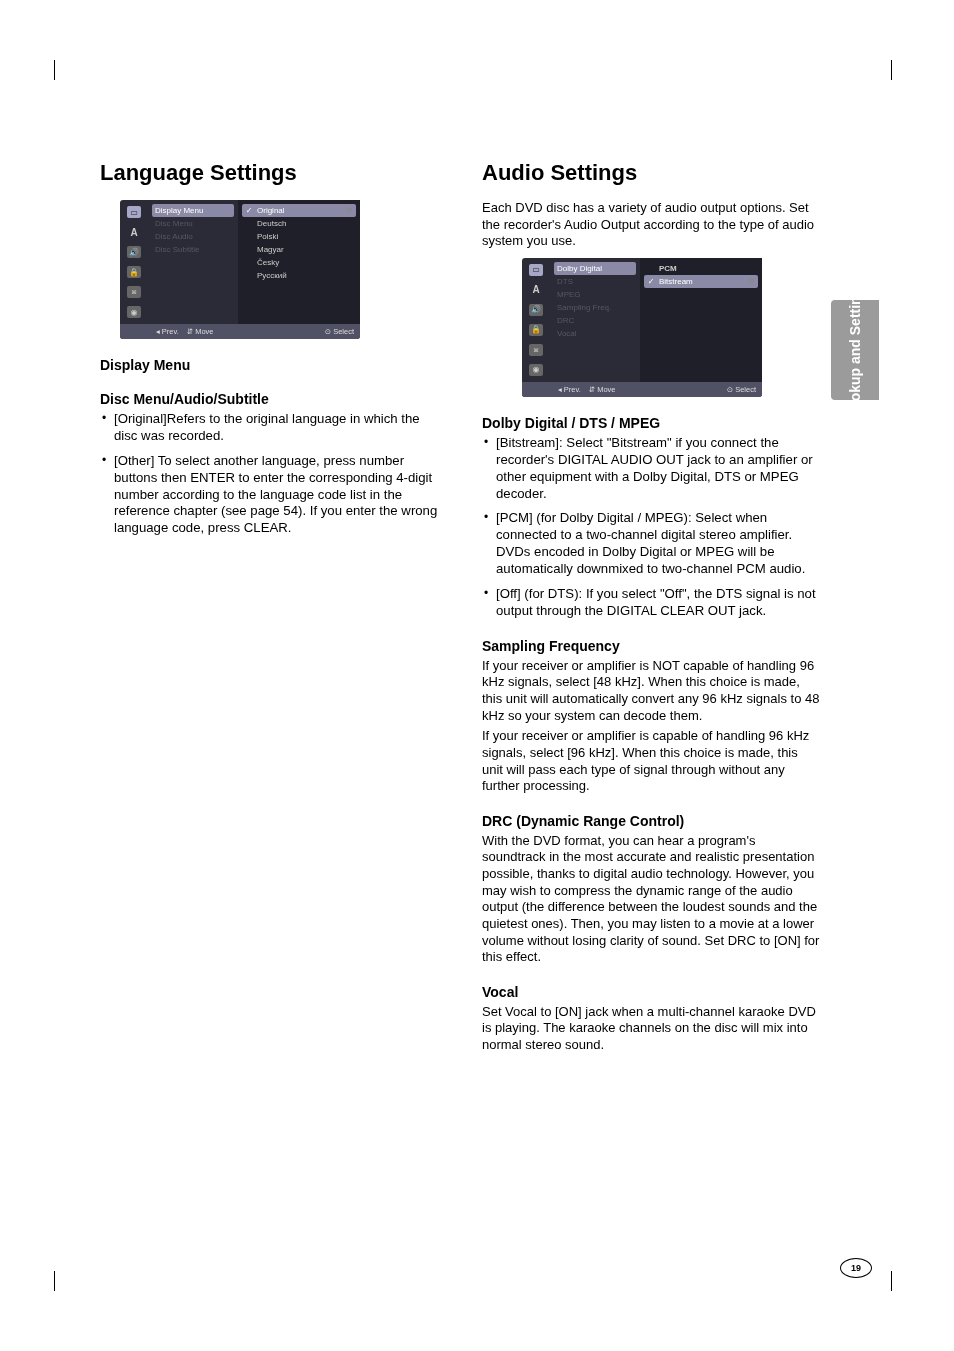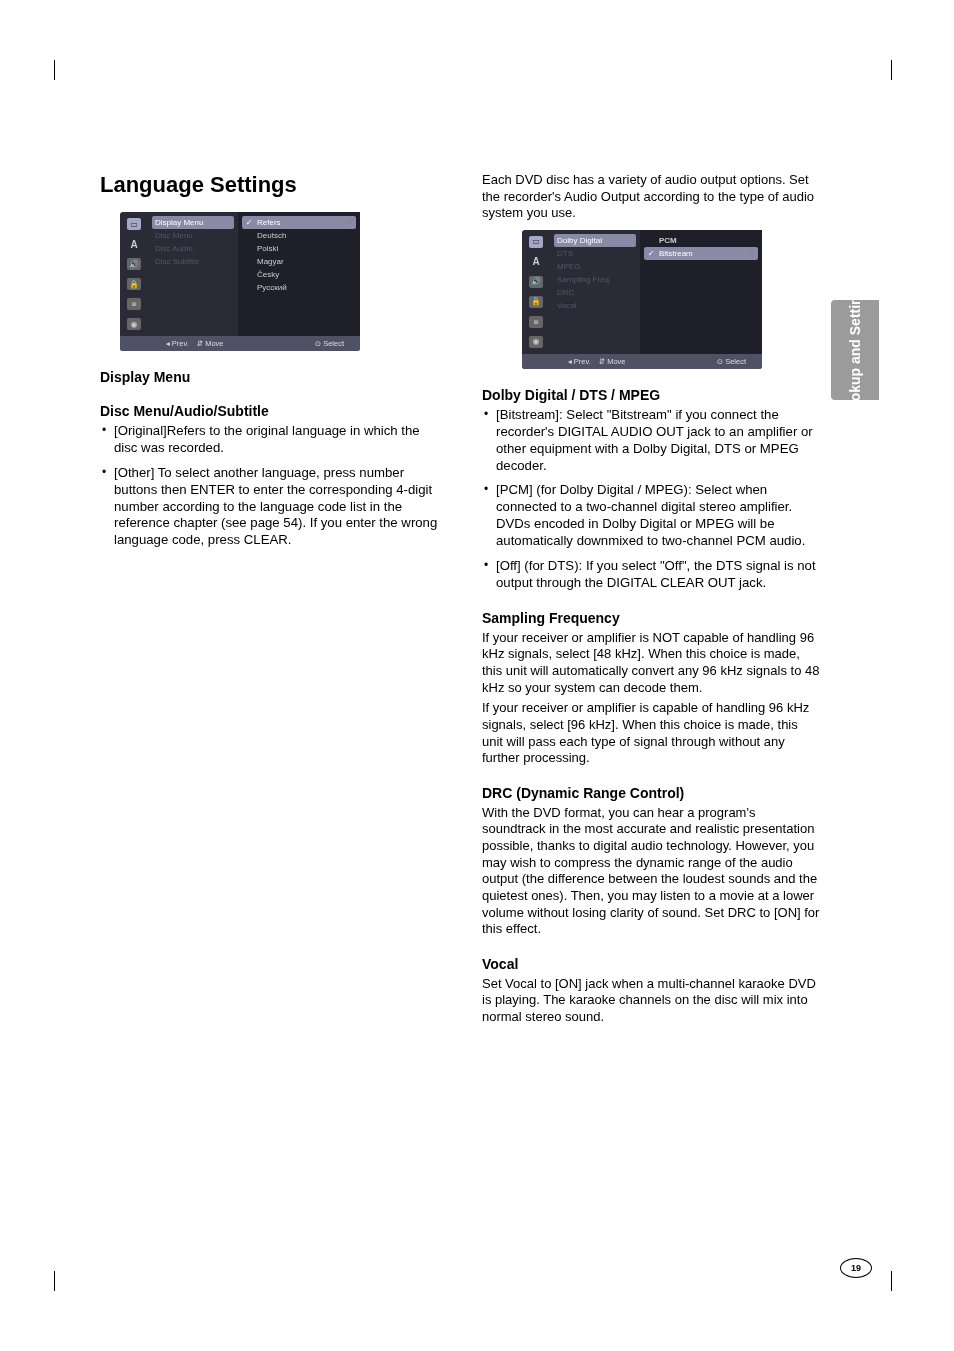--- a/index.html
+++ b/index.html
@@ -3,21 +3,21 @@
 <meta charset="utf-8">
 <style>
   * { margin: 0; padding: 0; box-sizing: border-box; }
   html, body { width: 954px; height: 1351px; background: #fff; font-family: Arial, Helvetica, sans-serif; color: #000; }
   .page { position: relative; width: 954px; height: 1351px; }
 
   
   .crop { position: absolute; background: #000; }
   .crop.v { width: 1px; height: 20px; }
 
-  .content { position: absolute; left: 100px; top: 172px; width: 720px; display: flex; gap: 44px; }
+  .content { position: absolute; left: 100px; top: 160px; width: 720px; display: flex; gap: 44px; }
   .col { width: 346px; }
 
   h1 { font-size: 22px; font-weight: bold; margin-bottom: 14px; }
   h2 { font-size: 14px; font-weight: bold; margin-top: 18px; margin-bottom: 4px; }
   p { font-size: 13px; line-height: 1.28; margin-bottom: 4px; }
   ul { list-style: none; margin-left: 0; padding-left: 0; }
   ul li { font-size: 13.2px; line-height: 1.28; padding-left: 14px; position: relative; margin-bottom: 8px; }
   ul li::before { content: "•"; position: absolute; left: 2px; top: 0; font-size: 12px; }
 
   
@@ -28,21 +28,21 @@
   .osd-icons .ic { width: 14px; height: 12px; background: #666; border-radius: 2px; display:flex; align-items:center; justify-content:center; color:#ccc; font-size:8px; }
   .osd-icons .ic.sel { background: #a7a7c7; color:#222; }
   .osd-menu { width: 90px; padding: 4px 4px; }
   .osd-menu .mi { padding: 2px 3px; color: #556; font-size: 8px; white-space: nowrap; }
   .osd-menu .mi.sel { background: #8a8aa7; color: #fff; border-radius: 2px; }
   .osd-vals { flex: 1; background: #1f1f29; padding: 4px 4px; }
   .osd-vals .vrow { padding: 2px 3px; display:flex; align-items:center; gap:4px; font-size:8px; color:#ccc; }
   .osd-vals .vrow .ck { width:8px; text-align:center; color:#fff; }
   .osd-vals .vrow.sel { background:#8a8aa7; color:#fff; border-radius:2px; }
   .osd-vals .vrow .gear { margin-left:auto; color:#888; }
-  .osd-footer { background:#515166; color:#ddd; font-size:7.5px; padding:3px 16px; display:flex; align-items:center; gap:8px; border-radius: 0 0 3px 3px; }
+  .osd-footer { background:#515166; color:#ddd; font-size:7.5px; padding:3px 6px; display:flex; align-items:center; gap:8px; border-radius: 0 0 3px 3px; }
   .osd-footer .sp { flex:1; }
 
   
   .thumbtab { position:absolute; right:75px; top:300px; width:48px; height:100px; background:#9b9b9b; border-radius:4px 0 0 4px; display:flex; align-items:center; justify-content:center; }
   .thumbtab span { transform: rotate(-90deg); color:#fff; font-weight:bold; font-size:14px; white-space:nowrap; }
 
   .pagenum { position:absolute; right:82px; bottom:73px; width:32px; height:20px; border:1px solid #000; border-radius:50%; font-size:9px; display:flex; align-items:center; justify-content:center; font-weight:bold; }
 </style>
 </head>
 <body>
@@ -75,21 +75,21 @@
           </div>
           <div class="osd-menu">
             <div class="mi sel">Display Menu</div>
             <div class="mi">Disc Menu</div>
             <div class="mi">Disc Audio</div>
             <div class="mi">Disc Subtitle</div>
           </div>
           <div class="osd-vals">
             <div class="vrow sel">
                 <span class="ck">✓</span>
-                <span>Refers</span>
+                <span>Original</span>
                 <span class="gear">⚙</span>
               </div>
             <div class="vrow">
                 <span class="ck"></span>
                 <span>Deutsch</span>
               </div>
             <div class="vrow">
                 <span class="ck"></span>
                 <span>Polski</span>
               </div>
@@ -119,20 +119,21 @@
       <h2>Display Menu</h2>
 
       <h2>Disc Menu/Audio/Subtitle</h2>
       <ul>
         <li>[Original]Refers to the original language in which the disc was recorded.</li>
         <li>[Other] To select another language, press number buttons then ENTER to enter the corresponding 4-digit number according to the language code list in the reference chapter (see page 54). If you enter the wrong language code, press CLEAR.</li>
       </ul>
     </div>
 
     <div class="col">
+      <h1>Audio Settings</h1>
       <p>Each DVD disc has a variety of audio output options. Set the recorder's Audio Output according to the type of audio system you use.</p>
 
       <div class="osd audio">
         <div class="osd-body">
           <div class="osd-icons">
             <div class="ic sel">▭</div>
             <div class="ic" style="background:none;color:#ccc;font-size:10px;font-weight:bold;">A</div>
             <div class="ic">🔊</div>
             <div class="ic">🔒</div>
             <div class="ic">⧈</div>

